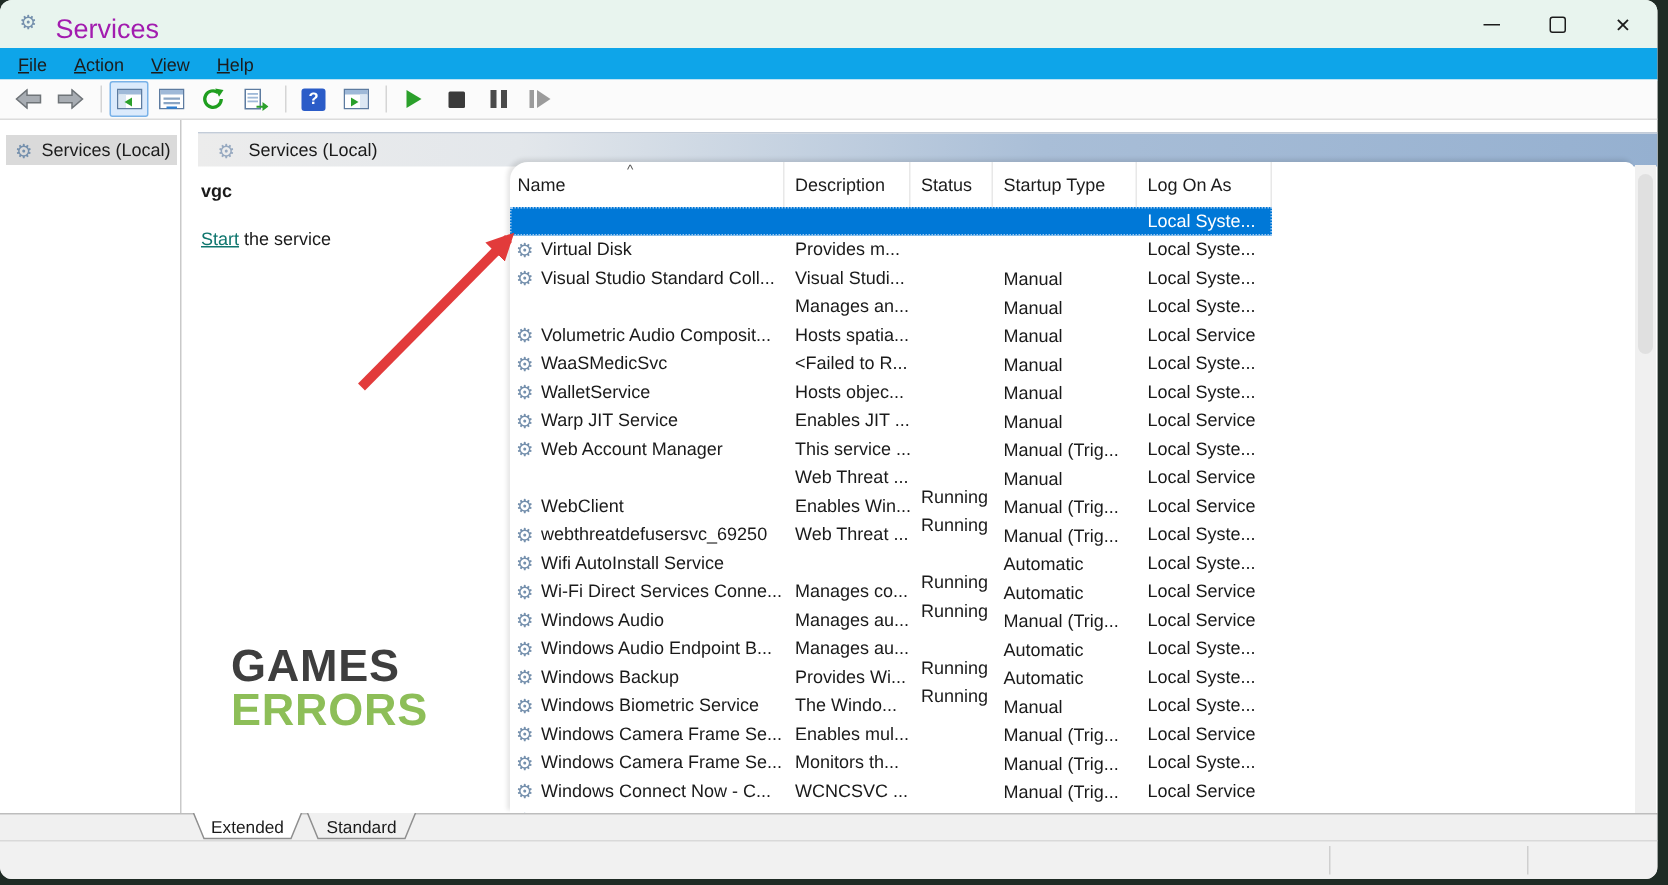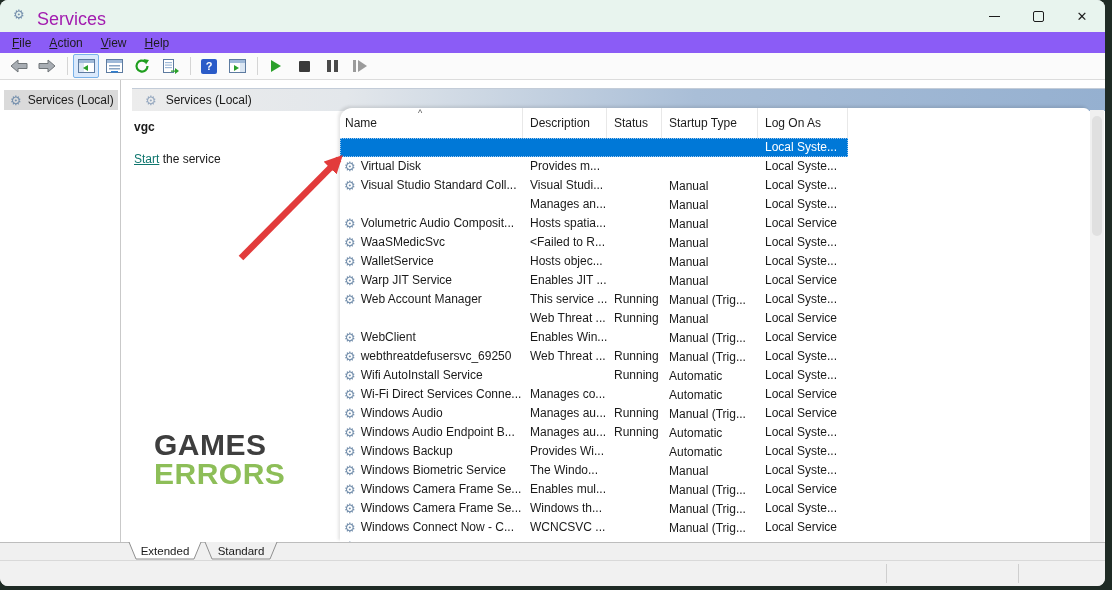--- a/index.html
+++ b/index.html
@@ -16,21 +16,21 @@
   
   .titlebar{position:absolute;left:0;top:0;width:100%;height:32px;background:#e8f4ee;}
   .title-icon{position:absolute;left:13px;top:8px;font-size:14px;line-height:14px;color:#7b93ad;}
   .title-text{position:absolute;left:37px;top:9px;font-size:18px;color:#a21caf;}
   .win-btn{position:absolute;top:0;width:44px;height:32px;display:flex;align-items:center;justify-content:center;}
   .btn-min{left:972px;} .btn-max{left:1016px;} .btn-close{left:1060px;}
   .glyph-min{width:11px;border-top:1px solid #1c1c1c;height:0;}
   .glyph-max{width:9px;height:9px;border:1px solid #1c1c1c;border-radius:2px;}
   .glyph-close{font-size:13px;color:#1c1c1c;line-height:13px;}
   
-  .menubar{position:absolute;left:0;top:32px;width:100%;height:21px;background:#8b5cf6;display:flex;align-items:center;border-bottom:1px solid #f0f0f0;}
+  .menubar{position:absolute;left:0;top:32px;width:100%;height:21px;background:#0ea5e9;display:flex;align-items:center;border-bottom:1px solid #f0f0f0;}
   .menu-item{font-size:12px;color:#1c1c1c;padding:2px 8px;margin-left:2px;}
   .menu-item:first-child{margin-left:4px;}
   
   .toolbar{position:absolute;left:0;top:53px;width:100%;height:27px;background:#fbfbfb;border-bottom:1px solid #dcdcdc;display:flex;align-items:center;padding-left:6px;box-sizing:border-box;}
   .tb-btn{width:24px;height:22px;display:flex;align-items:center;justify-content:center;margin-right:2px;border:1px solid transparent;border-radius:2px;}
   .tb-btn.toggled{background:#dbeafc;border-color:#7ab2e8;}
   .tb-sep{width:1px;height:18px;background:#d5d5d5;margin:0 5px;}
   .play-tri{width:0;height:0;border-left:10px solid #2ba02b;border-top:6px solid transparent;border-bottom:6px solid transparent;}
   .stop-sq{width:11px;height:11px;background:#3a3a3a;border-radius:1px;}
   .pause-bars{display:flex;gap:3px;}
@@ -63,21 +63,21 @@
   .h-desc{left:183px;width:84px;}
   .h-status{left:267px;width:55px;}
   .h-startup{left:322px;width:96px;}
   .h-logon{left:418px;width:90px;}
   .sort-caret{position:absolute;left:78px;top:0;font-size:9px;color:#555;}
   .lv-rows{position:absolute;left:0;top:30px;width:508px;}
   .lv-row{position:relative;width:508px;height:19px;font-size:12px;color:#1a1a1a;}
   .lv-cell{position:absolute;top:0;height:19px;line-height:19px;white-space:nowrap;overflow:hidden;box-sizing:border-box;padding-left:7px;}
   .c-name{left:0;width:183px;padding-left:4px;}
   .c-desc{left:183px;width:84px;}
-  .c-status{left:267px;width:55px;}
+  .c-status{left:267px;width:55px;margin-top:32px;}
   .c-startup{left:322px;width:96px;margin-top:20px;}
   .c-logon{left:418px;width:90px;}
   .row-gear{display:inline-block;vertical-align:middle;margin-right:5px;}
   .c-name .nm{vertical-align:middle;}
   .lv-row.selected{background:#0078d7;color:#fff;outline:1px dotted #9cc7f0;outline-offset:-1px;}
   .lv-row.selected .row-gear{color:#cfe0f4;}
   .scroll-strip{position:absolute;left:1090px;top:30px;width:14px;height:432px;background:#f0f0f0;}
   .scroll-thumb{position:absolute;left:2px;top:6px;width:10px;height:120px;background:#e0e0e0;border-radius:5px;}
   
   .bottom-line{position:absolute;left:0;top:542px;width:1105px;height:0;border-top:1px solid #bdbdbd;}
@@ -361,21 +361,21 @@
           </div>
           <div class="lv-row">
             <div class="lv-cell c-name"><span class="gear row-gear">⚙</span><span class="nm">Windows Camera Frame Se...</span></div>
             <div class="lv-cell c-desc">Enables mul...</div>
             <div class="lv-cell c-status"></div>
             <div class="lv-cell c-startup">Manual (Trig...</div>
             <div class="lv-cell c-logon">Local Service</div>
           </div>
           <div class="lv-row">
             <div class="lv-cell c-name"><span class="gear row-gear">⚙</span><span class="nm">Windows Camera Frame Se...</span></div>
-            <div class="lv-cell c-desc">Windows th...</div>
+            <div class="lv-cell c-desc">Monitors th...</div>
             <div class="lv-cell c-status"></div>
             <div class="lv-cell c-startup">Manual (Trig...</div>
             <div class="lv-cell c-logon">Local Syste...</div>
           </div>
           <div class="lv-row">
             <div class="lv-cell c-name"><span class="gear row-gear">⚙</span><span class="nm">Windows Connect Now - C...</span></div>
             <div class="lv-cell c-desc">WCNCSVC ...</div>
             <div class="lv-cell c-status"></div>
             <div class="lv-cell c-startup">Manual</div>
             <div class="lv-cell c-logon">Local Service</div>

